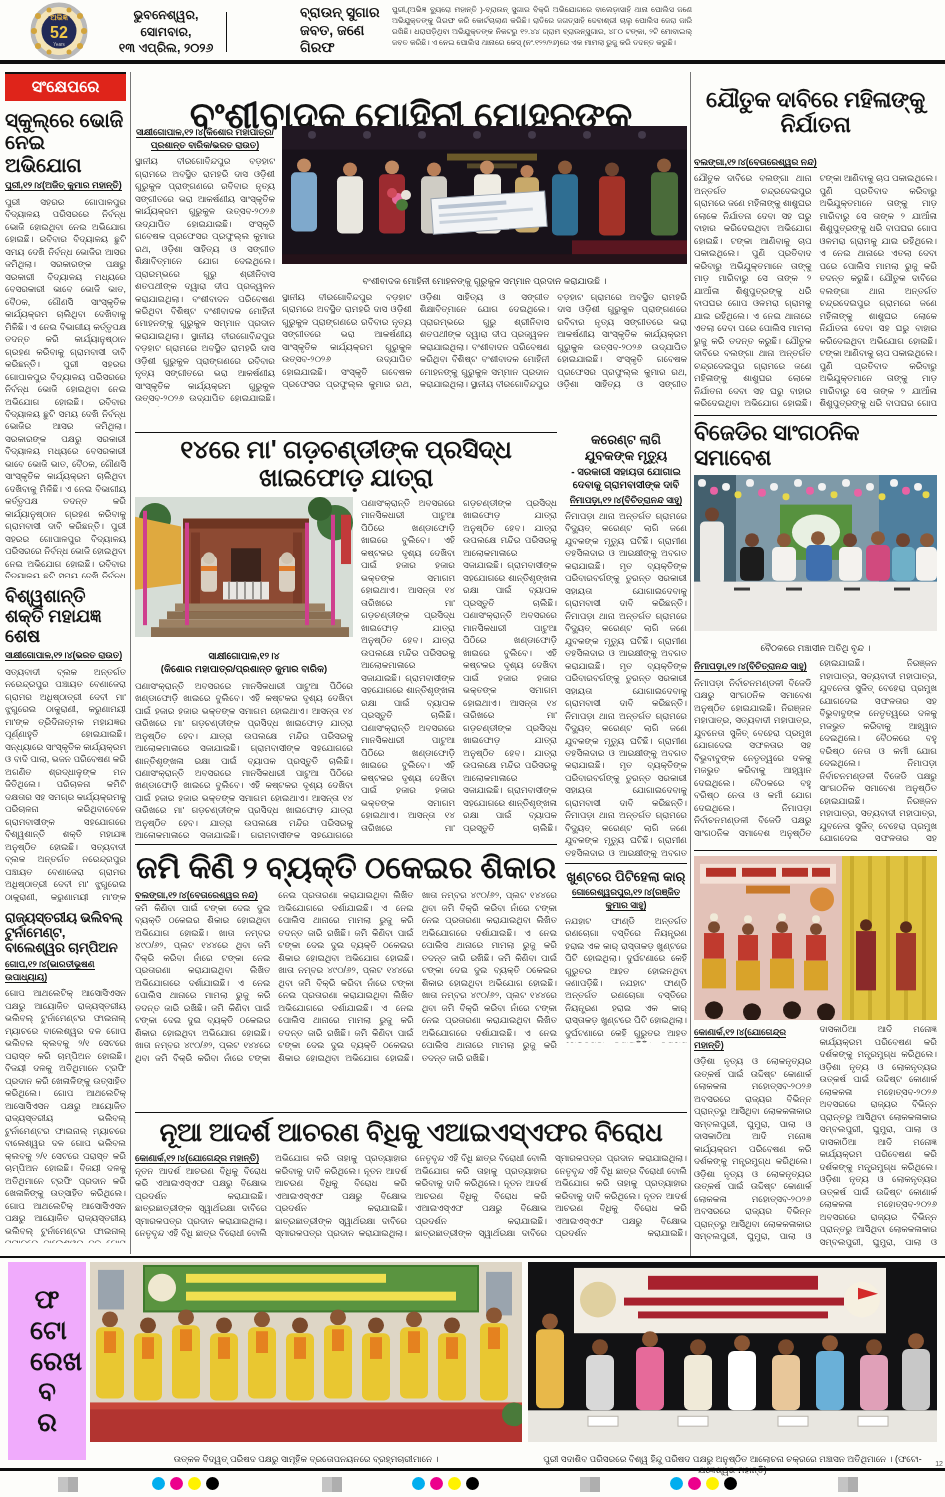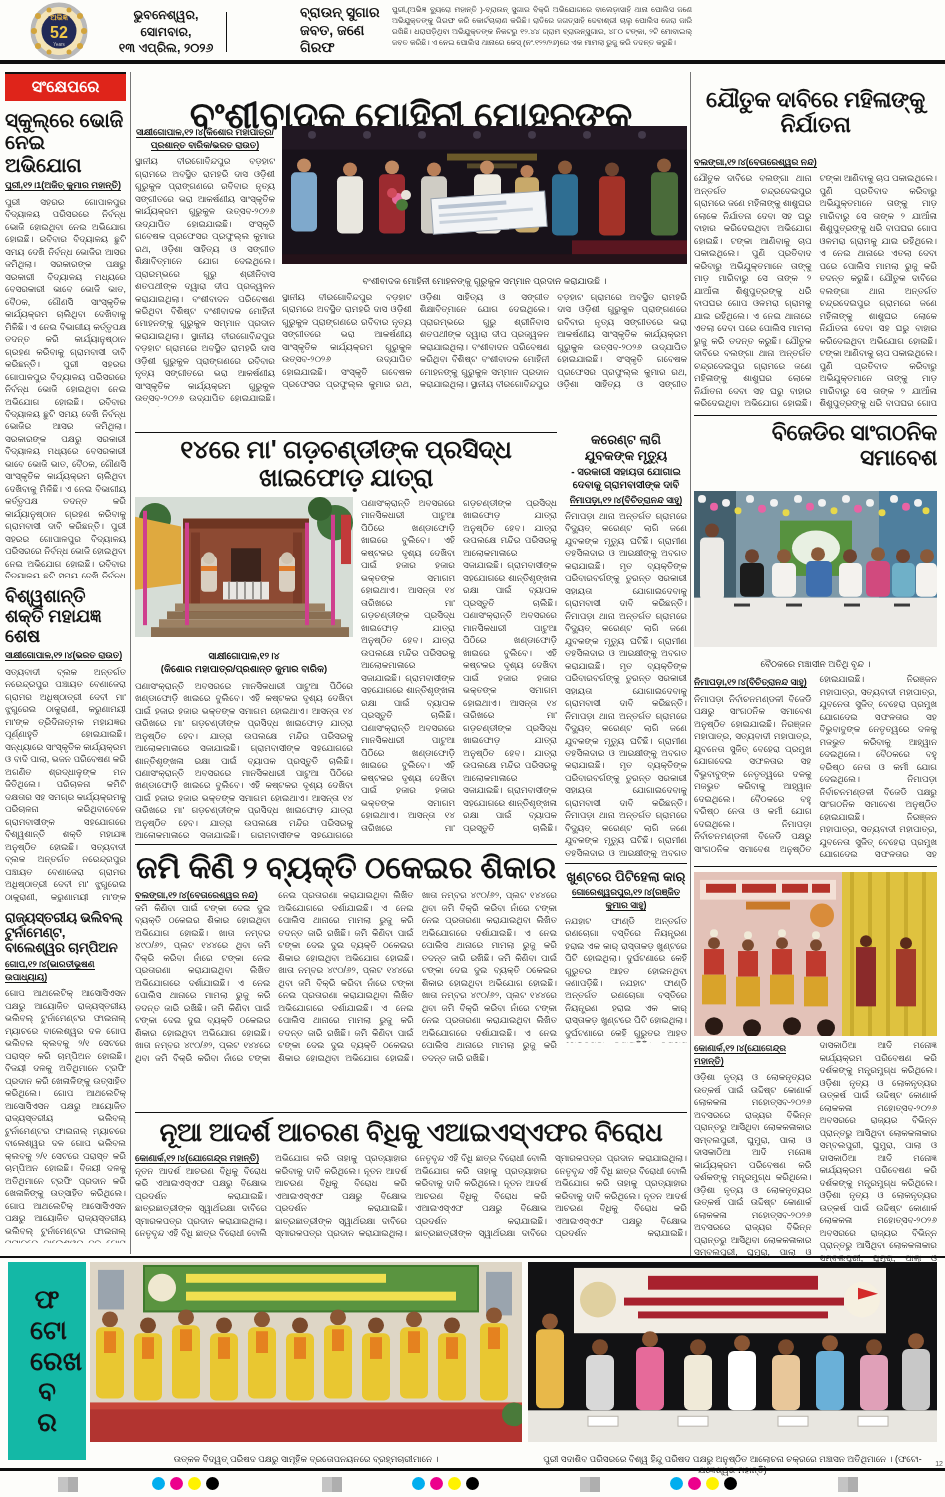--- a/index.html
+++ b/index.html
@@ -32,21 +32,21 @@
   .ph{display:block;width:100%;}
   figcaption{font-size:9px;text-align:center;line-height:1.3;color:#111;padding-top:12px;}
   
   .sidebar{position:absolute;left:5px;top:72px;width:121px;height:1184px;overflow:hidden;}
   .kshep{background:#df241a;color:#fff;font-weight:bold;font-size:16px;text-align:center;
          padding:4px 0 5px;border-top:2px solid #111;}
   .sb-art{margin-top:8px;}
   .sb-h1{font-size:20px;} .sb-h2{font-size:18px;} .sb-h3{font-size:13.5px;}
   .sb-art .dateline{margin:3px 0 4px;}
   .sb-body1{height:382px;} .sb-body2{height:236px;} .sb-body3{height:256px;}
-  .photo-label{position:absolute;left:8px;top:1262px;width:78px;height:198px;background:#14b8a6;
+  .photo-label{position:absolute;left:8px;top:1262px;width:78px;height:198px;background:#f0abfc;
                display:flex;align-items:center;justify-content:center;}
   .photo-label span{font-weight:bold;font-size:26px;line-height:1.18;text-align:center;
                     writing-mode:horizontal-tb;word-break:break-all;width:34px;}
   
   .main-hlA{position:absolute;left:135px;top:70px;width:552px;font-size:37px;text-align:center;}
   .artA{position:absolute;left:135px;top:126px;width:552px;height:304px;display:grid;
         grid-template-columns:140px 1fr;grid-gap:7px;}
   .artA .dateline{text-align:center;margin-bottom:4px;}
   .artA-left{overflow:hidden;height:304px;}
   .artA-left .bodytext{height:252px;}
@@ -66,21 +66,21 @@
   .minirail .dateline{text-align:center;margin:2px 0 3px;}
   .mini-b1{height:348px;} .mini-b2{height:128px;}
   .artD{position:absolute;left:135px;top:1112px;width:552px;}
   .hlD{font-size:26px;text-align:center;margin:5px 0 5px;}
   .artD-body{height:92px;}
   
   .rightcol{position:absolute;left:694px;top:70px;width:243px;}
   .hlE{font-size:22px;text-align:center;}
   .rc .dateline{margin:3px 0 4px;}
   .artE-body{height:238px;}
-  .hlF{font-size:22px;text-align:right;margin:5px 0 20px;}
+  .hlF{font-size:22px;text-align:left;margin:5px 0 4px;}
   .artF-body{height:188px;margin-top:3px;}
   .hlG{font-size:22px;text-align:center;margin:5px 0 4px;}
   .artG-body{height:228px;margin-top:3px;}
   .rc-div{border-top:1.6px solid #111;margin:5px 0;}
   
   .strip-rule{position:absolute;left:0;top:1256px;width:945px;height:2px;background:#101010;}
   .strip{position:absolute;left:90px;top:1262px;width:847px;display:flex;gap:6px;}
   .strip figure{flex:0 0 auto;}
   .f1{width:432px;} .f2{width:409px;}
   .strip figcaption{font-size:8.8px;}
@@ -135,21 +135,21 @@
   <div class="mast-rule"></div>
 
   <div class="vrule" style="left:130px;top:72px;height:1182px;"></div>
   <div class="vrule" style="left:690px;top:72px;height:1184px;"></div>
 
   <aside class="sidebar">
     <div class="kshep">ସଂକ୍ଷେପରେ</div>
 
     <div class="sb-art">
       <div class="hl sb-h1">ସ୍କୁଲ୍‌ରେ ଭୋଜି ନେଇ ଅଭିଯୋଗ</div>
-      <div class="dateline"><span class="u">ପୁରୀ,୧୨।1(ଅଜିତ୍ କୁମାର ମହାନ୍ତି)</span></div>
+      <div class="dateline"><span class="u">ପୁରୀ,୧୨।୪(ଅଜିତ୍ କୁମାର ମହାନ୍ତି)</span></div>
       <div class="bodytext sb-body1">ପୁରୀ ସହରର ଗୋପାଳପୁର ବିଦ୍ୟାଳୟ ପରିସରରେ ନିର୍ବନ୍ଧ ଭୋଜି ହୋଇଥିବା ନେଇ ଅଭିଯୋଗ ହୋଇଛି। ରବିବାର ବିଦ୍ୟାଳୟ ଛୁଟି ସମୟ ଦେଖି ନିର୍ବନ୍ଧ ଭୋଜିର ଆସର ଜମିଥିଲା। ସରକାରଙ୍କ ପକ୍ଷରୁ ସରକାରୀ ବିଦ୍ୟାଳୟ ମଧ୍ୟରେ ବେସରକାରୀ ଭାବେ ଭୋଜି ଭାତ, ବୈଠକ, ଗୌଣସି ସାଂସ୍କୃତିକ କାର୍ଯ୍ୟକ୍ରମ ଚାଲିଥିବା ଦେଖିବାକୁ ମିଳିଛି। ଏ ନେଇ ବିଭାଗୀୟ କର୍ତ୍ତୃପକ୍ଷ ତଦନ୍ତ କରି କାର୍ଯ୍ୟାନୁଷ୍ଠାନ ଗ୍ରହଣ କରିବାକୁ ଗ୍ରାମବାସୀ ଦାବି କରିଛନ୍ତି। ପୁରୀ ସହରର ଗୋପାଳପୁର ବିଦ୍ୟାଳୟ ପରିସରରେ ନିର୍ବନ୍ଧ ଭୋଜି ହୋଇଥିବା ନେଇ ଅଭିଯୋଗ ହୋଇଛି। ରବିବାର ବିଦ୍ୟାଳୟ ଛୁଟି ସମୟ ଦେଖି ନିର୍ବନ୍ଧ ଭୋଜିର ଆସର ଜମିଥିଲା। ସରକାରଙ୍କ ପକ୍ଷରୁ ସରକାରୀ ବିଦ୍ୟାଳୟ ମଧ୍ୟରେ ବେସରକାରୀ ଭାବେ ଭୋଜି ଭାତ, ବୈଠକ, ଗୌଣସି ସାଂସ୍କୃତିକ କାର୍ଯ୍ୟକ୍ରମ ଚାଲିଥିବା ଦେଖିବାକୁ ମିଳିଛି। ଏ ନେଇ ବିଭାଗୀୟ କର୍ତ୍ତୃପକ୍ଷ ତଦନ୍ତ କରି କାର୍ଯ୍ୟାନୁଷ୍ଠାନ ଗ୍ରହଣ କରିବାକୁ ଗ୍ରାମବାସୀ ଦାବି କରିଛନ୍ତି। ପୁରୀ ସହରର ଗୋପାଳପୁର ବିଦ୍ୟାଳୟ ପରିସରରେ ନିର୍ବନ୍ଧ ଭୋଜି ହୋଇଥିବା ନେଇ ଅଭିଯୋଗ ହୋଇଛି। ରବିବାର ବିଦ୍ୟାଳୟ ଛୁଟି ସମୟ ଦେଖି ନିର୍ବନ୍ଧ ଭୋଜିର ଆସର ଜମିଥିଲା। ସରକାରଙ୍କ ପକ୍ଷରୁ ସରକାରୀ ବିଦ୍ୟାଳୟ ମଧ୍ୟରେ ବେସରକାରୀ ଭାବେ ଭୋଜି ଭାତ, ବୈଠକ, ଗୌଣସି ସାଂସ୍କୃତିକ କାର୍ଯ୍ୟକ୍ରମ ଚାଲିଥିବା ଦେଖିବାକୁ ମିଳିଛି। ଏ ନେଇ ବିଭାଗୀୟ କର୍ତ୍ତୃପକ୍ଷ ତଦନ୍ତ କରି କାର୍ଯ୍ୟାନୁଷ୍ଠାନ ଗ୍ରହଣ କରିବାକୁ ଗ୍ରାମବାସୀ ଦାବି କରିଛନ୍ତି। ପୁରୀ ସହରର ଗୋପାଳପୁର ବିଦ୍ୟାଳୟ ପରିସରରେ ନିର୍ବନ୍ଧ ଭୋଜି ହୋଇଥିବା ନେଇ ଅଭିଯୋଗ ହୋଇଛି। ରବିବାର ବିଦ୍ୟାଳୟ ଛୁଟି ସମୟ ଦେଖି ନିର୍ବନ୍ଧ ଭୋଜିର ଆସର ଜମିଥିଲା। ସରକାରଙ୍କ ପକ୍ଷରୁ ସରକାରୀ ବିଦ୍ୟାଳୟ ମଧ୍ୟରେ ବେସରକାରୀ ଭାବେ ଭୋଜି ଭାତ, ବୈଠକ, ଗୌଣସି ସାଂସ୍କୃତିକ କାର୍ଯ୍ୟକ୍ରମ ଚାଲିଥିବା ଦେଖିବାକୁ ମିଳିଛି। ଏ ନେଇ ବିଭାଗୀୟ କର୍ତ୍ତୃପକ୍ଷ ତଦନ୍ତ କରି କାର୍ଯ୍ୟାନୁଷ୍ଠାନ ଗ୍ରହଣ କରିବାକୁ ଗ୍ରାମବାସୀ ଦାବି କରିଛନ୍ତି। ପୁରୀ ସହରର ଗୋପାଳପୁର ବିଦ୍ୟାଳୟ ପରିସରରେ ନିର୍ବନ୍ଧ ଭୋଜି ହୋଇଥିବା ନେଇ ଅଭିଯୋଗ ହୋଇଛି। ରବିବାର ବିଦ୍ୟାଳୟ ଛୁଟି ସମୟ ଦେଖି ନିର୍ବନ୍ଧ ଭୋଜିର ଆସର ଜମିଥିଲା। ସରକାରଙ୍କ ପକ୍ଷରୁ ସରକାରୀ ବିଦ୍ୟାଳୟ ମଧ୍ୟରେ ବେସରକାରୀ ଭାବେ ଭୋଜି ଭାତ, ବୈଠକ, ଗୌଣସି ସାଂସ୍କୃତିକ କାର୍ଯ୍ୟକ୍ରମ ଚାଲିଥିବା ଦେଖିବାକୁ ମିଳିଛି। ଏ ନେଇ ବିଭାଗୀୟ କର୍ତ୍ତୃପକ୍ଷ ତଦନ୍ତ କରି କାର୍ଯ୍ୟାନୁଷ୍ଠାନ ଗ୍ରହଣ କରିବାକୁ ଗ୍ରାମବାସୀ ଦାବି କରିଛନ୍ତି। ପୁରୀ ସହରର ଗୋପାଳପୁର ବିଦ୍ୟାଳୟ ପରିସରରେ ନିର୍ବନ୍ଧ ଭୋଜି ହୋଇଥିବା ନେଇ ଅଭିଯୋଗ ହୋଇଛି। ରବିବାର ବିଦ୍ୟାଳୟ ଛୁଟି ସମୟ ଦେଖି ନିର୍ବନ୍ଧ ଭୋଜିର ଆସର ଜମିଥିଲା। ସରକାରଙ୍କ ପକ୍ଷରୁ ସରକାରୀ ବିଦ୍ୟାଳୟ ମଧ୍ୟରେ ବେସରକାରୀ ଭାବେ ଭୋଜି ଭାତ, ବୈଠକ, ଗୌଣସି ସାଂସ୍କୃତିକ କାର୍ଯ୍ୟକ୍ରମ ଚାଲିଥିବା ଦେଖିବାକୁ ମିଳିଛି। ଏ ନେଇ ବିଭାଗୀୟ କର୍ତ୍ତୃପକ୍ଷ ତଦନ୍ତ କରି କାର୍ଯ୍ୟାନୁଷ୍ଠାନ ଗ୍ରହଣ କରିବାକୁ ଗ୍ରାମବାସୀ ଦାବି କରିଛନ୍ତି।</div>
     </div>
 
     <div class="sb-art">
       <div class="hl sb-h2">ବିଶ୍ୱଶାନ୍ତି ଶକ୍ତି ମହାଯଜ୍ଞ ଶେଷ</div>
       <div class="dateline"><span class="u">ସାକ୍ଷୀଗୋପାଳ,୧୨।୪(ଭରତ ରାଉତ)</span></div>
       <div class="bodytext sb-body2">ସତ୍ୟବାଦୀ ବ୍ଲକ ଅନ୍ତର୍ଗତ ନରେନ୍ଦ୍ରପୁର ପଞ୍ଚାୟତ ବେଣାଜେରା ଗ୍ରାମର ଅଧିଷ୍ଠାତ୍ରୀ ଦେବୀ ମା' ଝୁଗୁରେଇ ଠାକୁରାଣୀ, କରୁଣାମୟୀ ମା'ଙ୍କ ତ୍ରିଦିନାତ୍ମକ ମହାଯଜ୍ଞର ପୂର୍ଣ୍ଣାହୁତି ହୋଇଯାଇଛି। ସନ୍ଧ୍ୟାରେ ସାଂସ୍କୃତିକ କାର୍ଯ୍ୟକ୍ରମ ଓ ବାଦି ପାଲା, ଭଜନ ପରିବେଷଣ କରି ଅଗଣିତ ଶ୍ରଦ୍ଧାଳୁଙ୍କ ମନ ଜିତିଥିଲେ। ପରିଚାଳନା କମିଟି ଦକ୍ଷତାର ସହ ସମଗ୍ର କାର୍ଯ୍ୟକ୍ରମକୁ ପରିଚାଳନା କରିଥିବାବେଳେ ଗ୍ରାମବାସୀଙ୍କ ସହଯୋଗରେ ବିଶ୍ୱଶାନ୍ତି ଶକ୍ତି ମହାଯଜ୍ଞ ଅନୁଷ୍ଠିତ ହୋଇଛି। ସତ୍ୟବାଦୀ ବ୍ଲକ ଅନ୍ତର୍ଗତ ନରେନ୍ଦ୍ରପୁର ପଞ୍ଚାୟତ ବେଣାଜେରା ଗ୍ରାମର ଅଧିଷ୍ଠାତ୍ରୀ ଦେବୀ ମା' ଝୁଗୁରେଇ ଠାକୁରାଣୀ, କରୁଣାମୟୀ ମା'ଙ୍କ ତ୍ରିଦିନାତ୍ମକ ମହାଯଜ୍ଞର ପୂର୍ଣ୍ଣାହୁତି ହୋଇଯାଇଛି। ସନ୍ଧ୍ୟାରେ ସାଂସ୍କୃତିକ କାର୍ଯ୍ୟକ୍ରମ ଓ ବାଦି ପାଲା, ଭଜନ ପରିବେଷଣ କରି ଅଗଣିତ ଶ୍ରଦ୍ଧାଳୁଙ୍କ ମନ ଜିତିଥିଲେ। ପରିଚାଳନା କମିଟି ଦକ୍ଷତାର ସହ ସମଗ୍ର କାର୍ଯ୍ୟକ୍ରମକୁ ପରିଚାଳନା କରିଥିବାବେଳେ ଗ୍ରାମବାସୀଙ୍କ ସହଯୋଗରେ ବିଶ୍ୱଶାନ୍ତି ଶକ୍ତି ମହାଯଜ୍ଞ ଅନୁଷ୍ଠିତ ହୋଇଛି। ସତ୍ୟବାଦୀ ବ୍ଲକ ଅନ୍ତର୍ଗତ ନରେନ୍ଦ୍ରପୁର ପଞ୍ଚାୟତ ବେଣାଜେରା ଗ୍ରାମର ଅଧିଷ୍ଠାତ୍ରୀ ଦେବୀ ମା' ଝୁଗୁରେଇ ଠାକୁରାଣୀ, କରୁଣାମୟୀ ମା'ଙ୍କ ତ୍ରିଦିନାତ୍ମକ ମହାଯଜ୍ଞର ପୂର୍ଣ୍ଣାହୁତି ହୋଇଯାଇଛି। ସନ୍ଧ୍ୟାରେ ସାଂସ୍କୃତିକ କାର୍ଯ୍ୟକ୍ରମ ଓ ବାଦି ପାଲା, ଭଜନ ପରିବେଷଣ କରି ଅଗଣିତ ଶ୍ରଦ୍ଧାଳୁଙ୍କ ମନ ଜିତିଥିଲେ। ପରିଚାଳନା କମିଟି ଦକ୍ଷତାର ସହ ସମଗ୍ର କାର୍ଯ୍ୟକ୍ରମକୁ ପରିଚାଳନା କରିଥିବାବେଳେ ଗ୍ରାମବାସୀଙ୍କ ସହଯୋଗରେ ବିଶ୍ୱଶାନ୍ତି ଶକ୍ତି ମହାଯଜ୍ଞ ଅନୁଷ୍ଠିତ ହୋଇଛି। ସତ୍ୟବାଦୀ ବ୍ଲକ ଅନ୍ତର୍ଗତ ନରେନ୍ଦ୍ରପୁର ପଞ୍ଚାୟତ ବେଣାଜେରା ଗ୍ରାମର ଅଧିଷ୍ଠାତ୍ରୀ ଦେବୀ ମା' ଝୁଗୁରେଇ ଠାକୁରାଣୀ, କରୁଣାମୟୀ ମା'ଙ୍କ ତ୍ରିଦିନାତ୍ମକ ମହାଯଜ୍ଞର ପୂର୍ଣ୍ଣାହୁତି ହୋଇଯାଇଛି। ସନ୍ଧ୍ୟାରେ ସାଂସ୍କୃତିକ କାର୍ଯ୍ୟକ୍ରମ ଓ ବାଦି ପାଲା, ଭଜନ ପରିବେଷଣ କରି ଅଗଣିତ ଶ୍ରଦ୍ଧାଳୁଙ୍କ ମନ ଜିତିଥିଲେ। ପରିଚାଳନା କମିଟି ଦକ୍ଷତାର ସହ ସମଗ୍ର କାର୍ଯ୍ୟକ୍ରମକୁ ପରିଚାଳନା କରିଥିବାବେଳେ ଗ୍ରାମବାସୀଙ୍କ ସହଯୋଗରେ ବିଶ୍ୱଶାନ୍ତି ଶକ୍ତି ମହାଯଜ୍ଞ ଅନୁଷ୍ଠିତ ହୋଇଛି।</div>
     </div>
 
     <div class="sb-art">

